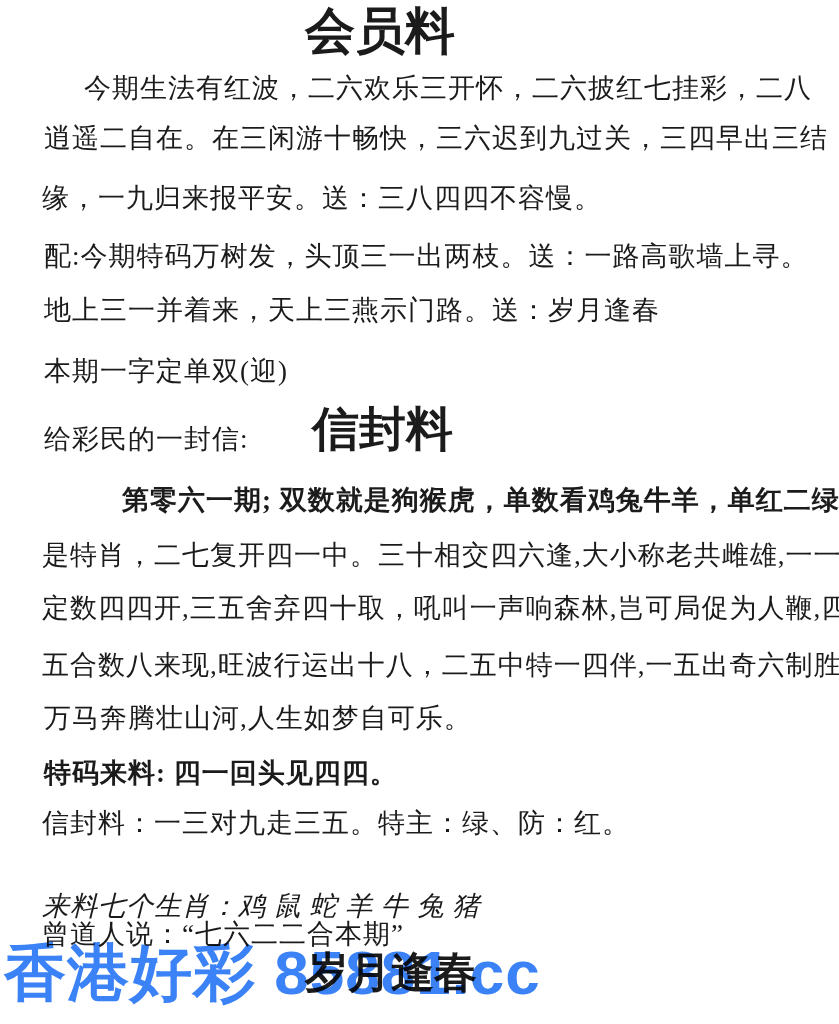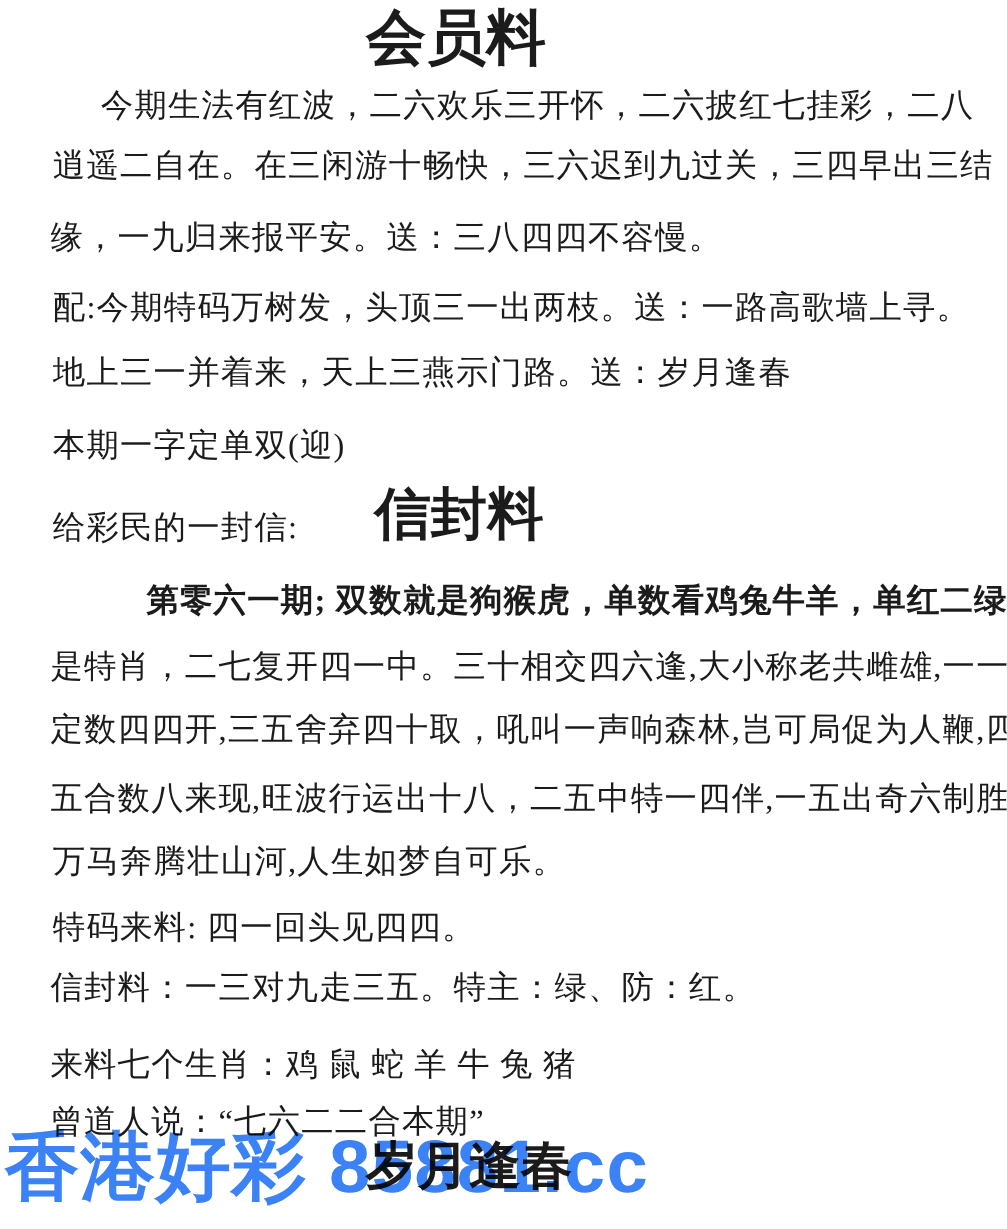--- a/index.html
+++ b/index.html
@@ -39,23 +39,23 @@
   .l-m3  { top: 181px; left: 42px; }
   .l-m4  { top: 239px; left: 44px; }
   .l-m5  { top: 293px; left: 44px; }
   .l-m6  { top: 354px; left: 44px; }
   .l-intro { top: 422px; left: 44px; }
   .l-e1  { top: 483px; left: 122px; font-weight: bold; }
   .l-e2  { top: 538px; left: 42px; }
   .l-e3  { top: 591px; left: 42px; }
   .l-e4  { top: 648px; left: 42px; }
   .l-e5  { top: 701px; left: 44px; }
-  .l-sp  { top: 756px; left: 44px; }
+  .l-sp  { top: 756px; left: 44px; font-weight: bold; }
   .l-env { top: 806px; left: 42px; }
-  .l-zod { top: 870px; left: 42px; }
+  .l-zod { top: 889px; left: 42px; font-style: italic; }
   .l-quo { top: 917px; left: 42px; }
 
   .footer-heading {
     position: absolute;
     top: 948px;
     left: 305px;
     font-size: 43px;
     line-height: 50px;
     font-weight: bold;
     white-space: nowrap;

